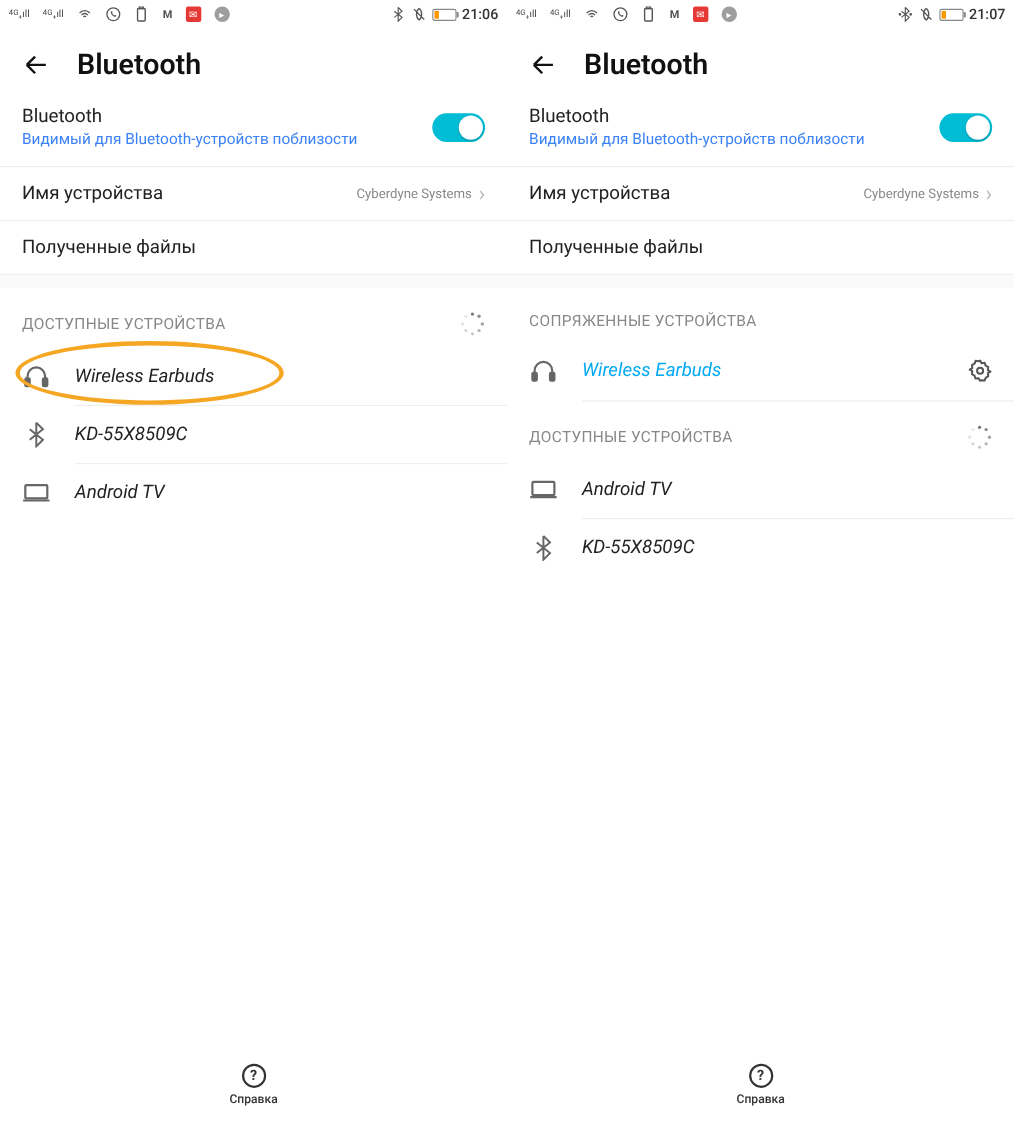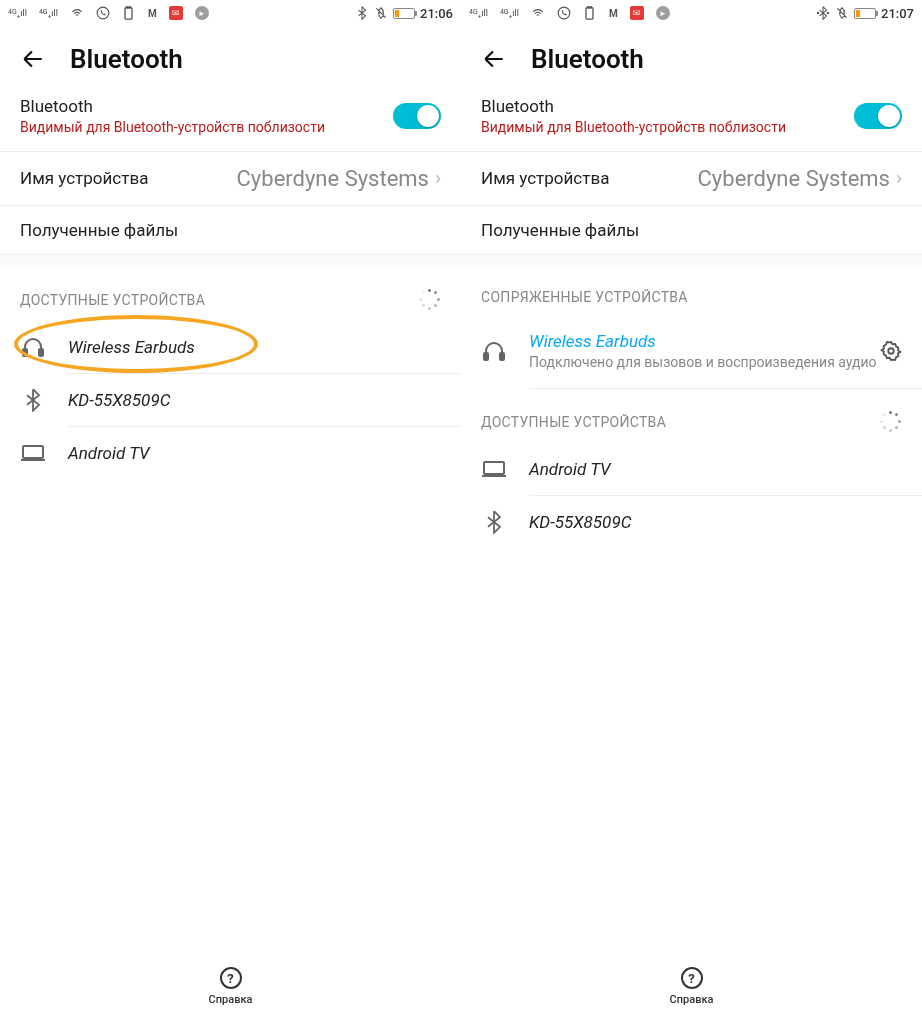--- a/index.html
+++ b/index.html
@@ -18,24 +18,24 @@
   .batt::after { content:""; position:absolute; right:-3px; top:2px; width:2px; height:5px; background:#888; border-radius:0 1px 1px 0;}
   .batt .fill { position:absolute; left:1px; top:1px; bottom:1px; width:20%; background:#ff9800;}
   .clock { font-size:13px; color:#333; font-weight:500;}
   .header { display:flex; align-items:center; padding: 18px 20px 14px; gap:24px;}
   .back-btn { width:26px; height:26px; cursor:pointer;}
   .title { font-size:26px; font-weight:600; color:#111;}
   .row { padding: 14px 20px; display:flex; align-items:center; border-bottom:1px solid #eee;}
   .row-first { padding-top:8px;}
   .row .txt { flex:1;}
   .row .label { font-size:17px; color:#222;}
-  .row .sub { font-size:14px; color:#b91c1c; margin-top:2px; line-height:1.35;}
+  .row .sub { font-size:14px; color:#3b82f6; margin-top:2px; line-height:1.35;}
   .toggle { width:48px; height:26px; background:#00bcd4; border-radius:13px; position:relative; cursor:pointer;}
   .toggle .knob { width:22px; height:22px; background:#fff; border-radius:50%; position:absolute; right:2px; top:2px; box-shadow:0 1px 2px rgba(0,0,0,.25);}
-  .value-grey { color:#888; font-size:22px; margin-right:6px;}
+  .value-grey { color:#888; font-size:12px; margin-right:6px;}
   .chev { color:#bbb; font-size:20px; line-height:1;}
   .section-gap { height:12px; background:#fafafa;}
   .section-head { display:flex; align-items:center; padding: 22px 20px 10px;}
   .section-head .cap { font-size:14px; color:#888; letter-spacing:.3px;text-align:right;}
   .spinner { width:22px; height:22px; margin-left:auto; position:relative;}
   .spinner i { position:absolute; width:3px; height:3px; background:#777; border-radius:50%;}
   .spinner i:nth-child(1){top:0;left:9px}
   .spinner i:nth-child(2){top:2px;left:15px;opacity:.85}
   .spinner i:nth-child(3){top:9px;left:18px;opacity:.7}
   .spinner i:nth-child(4){top:15px;left:15px;opacity:.55}
@@ -297,21 +297,20 @@
   <div class="dev-row">
     <span class="dicon">
           <svg width="24" height="24" viewBox="0 0 24 24" fill="none" stroke="#666" stroke-width="2">
             <path d="M4 14v-2a8 8 0 0116 0v2"></path>
             <rect x="2" y="14" width="4" height="7" rx="1" fill="#666"></rect>
             <rect x="18" y="14" width="4" height="7" rx="1" fill="#666"></rect>
           </svg>
         </span>
     <div class="dtxt">
       <div class="dname connected">Wireless Earbuds</div>
-      <div class="dsub">Подключено для вызовов и воспроизведения аудио</div>
     </div>
     <span class="gear">
           <svg width="22" height="22" viewBox="0 0 24 24" fill="none" stroke="#555" stroke-width="2">
             <circle cx="12" cy="12" r="3"></circle>
             <path d="M12 2l1.5 2.6 3-.4 1 2.8 2.6 1.5-.4 3 2.6 1.5-2.6 1.5.4 3-2.6 1.5-1 2.8-3-.4L12 22l-1.5-2.6-3 .4-1-2.8L3.9 15.5l.4-3L1.7 11l2.6-1.5-.4-3L6.5 5l1-2.8 3 .4z" stroke-linejoin="round"></path>
           </svg>
         </span>
   </div>
 
   <div class="section-head">

